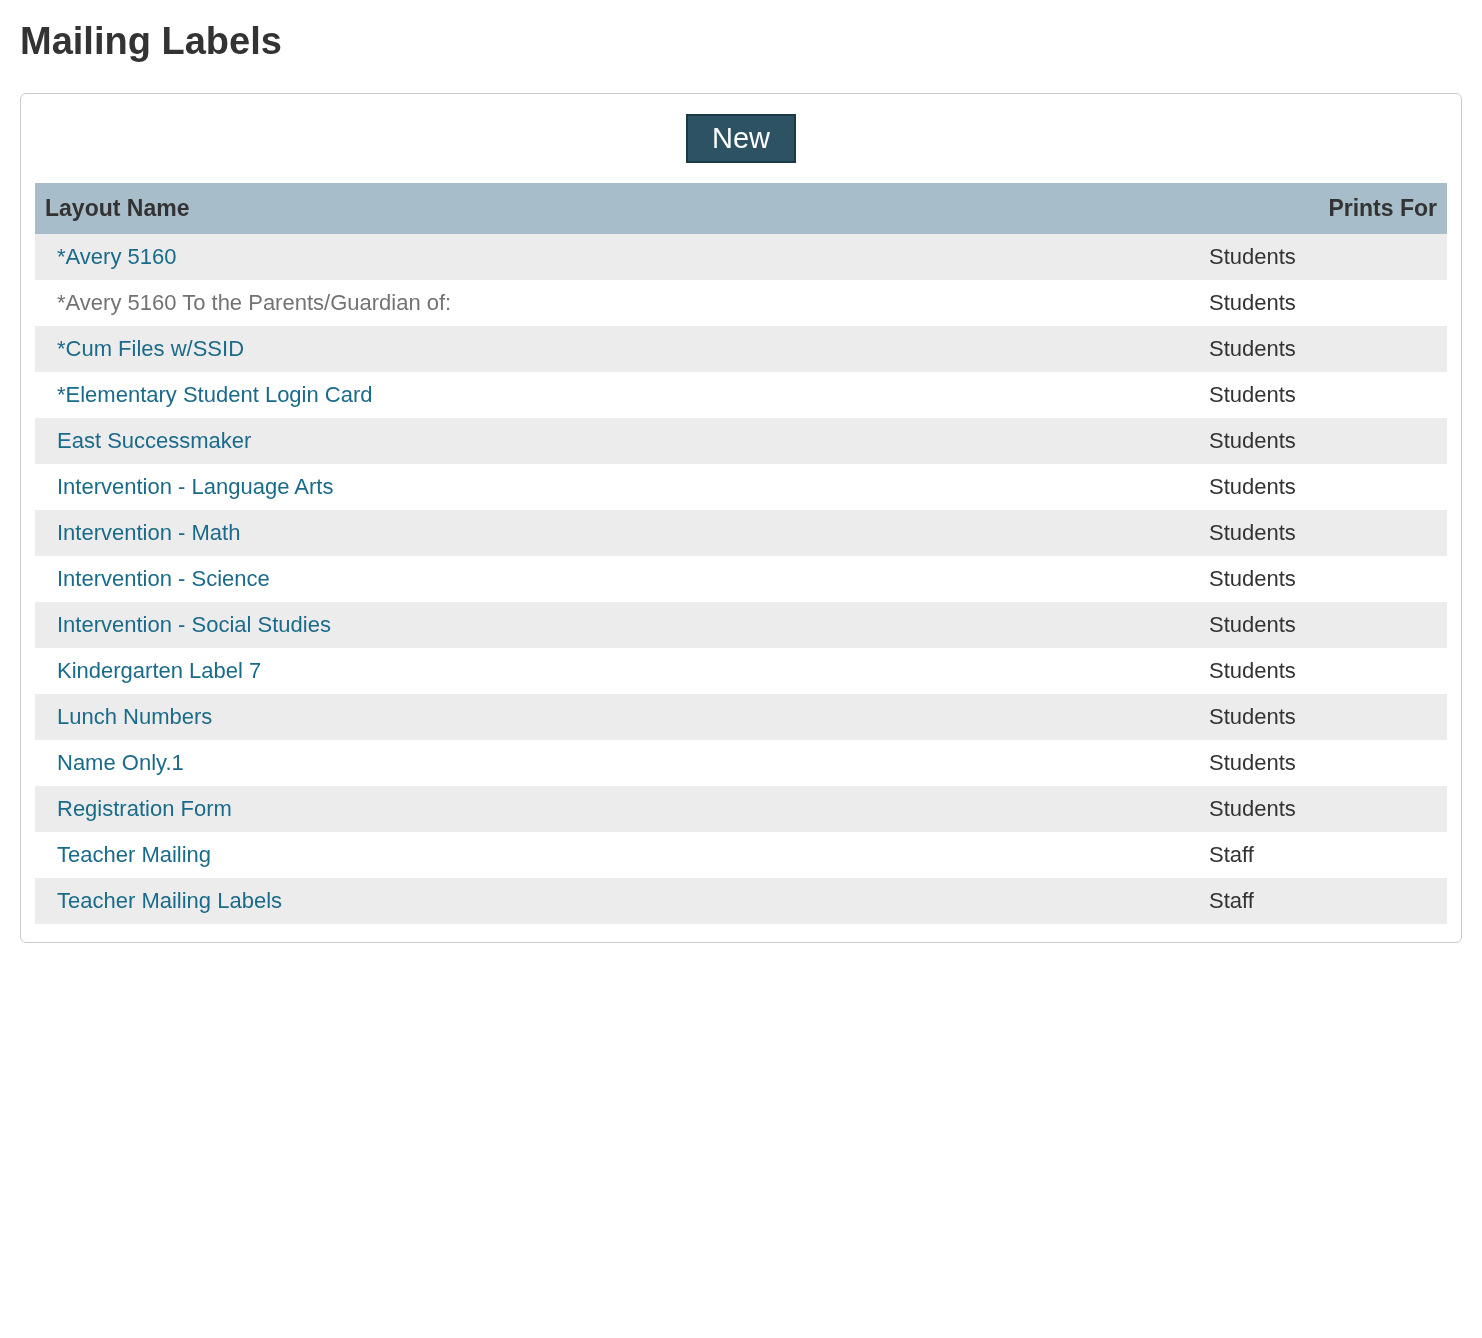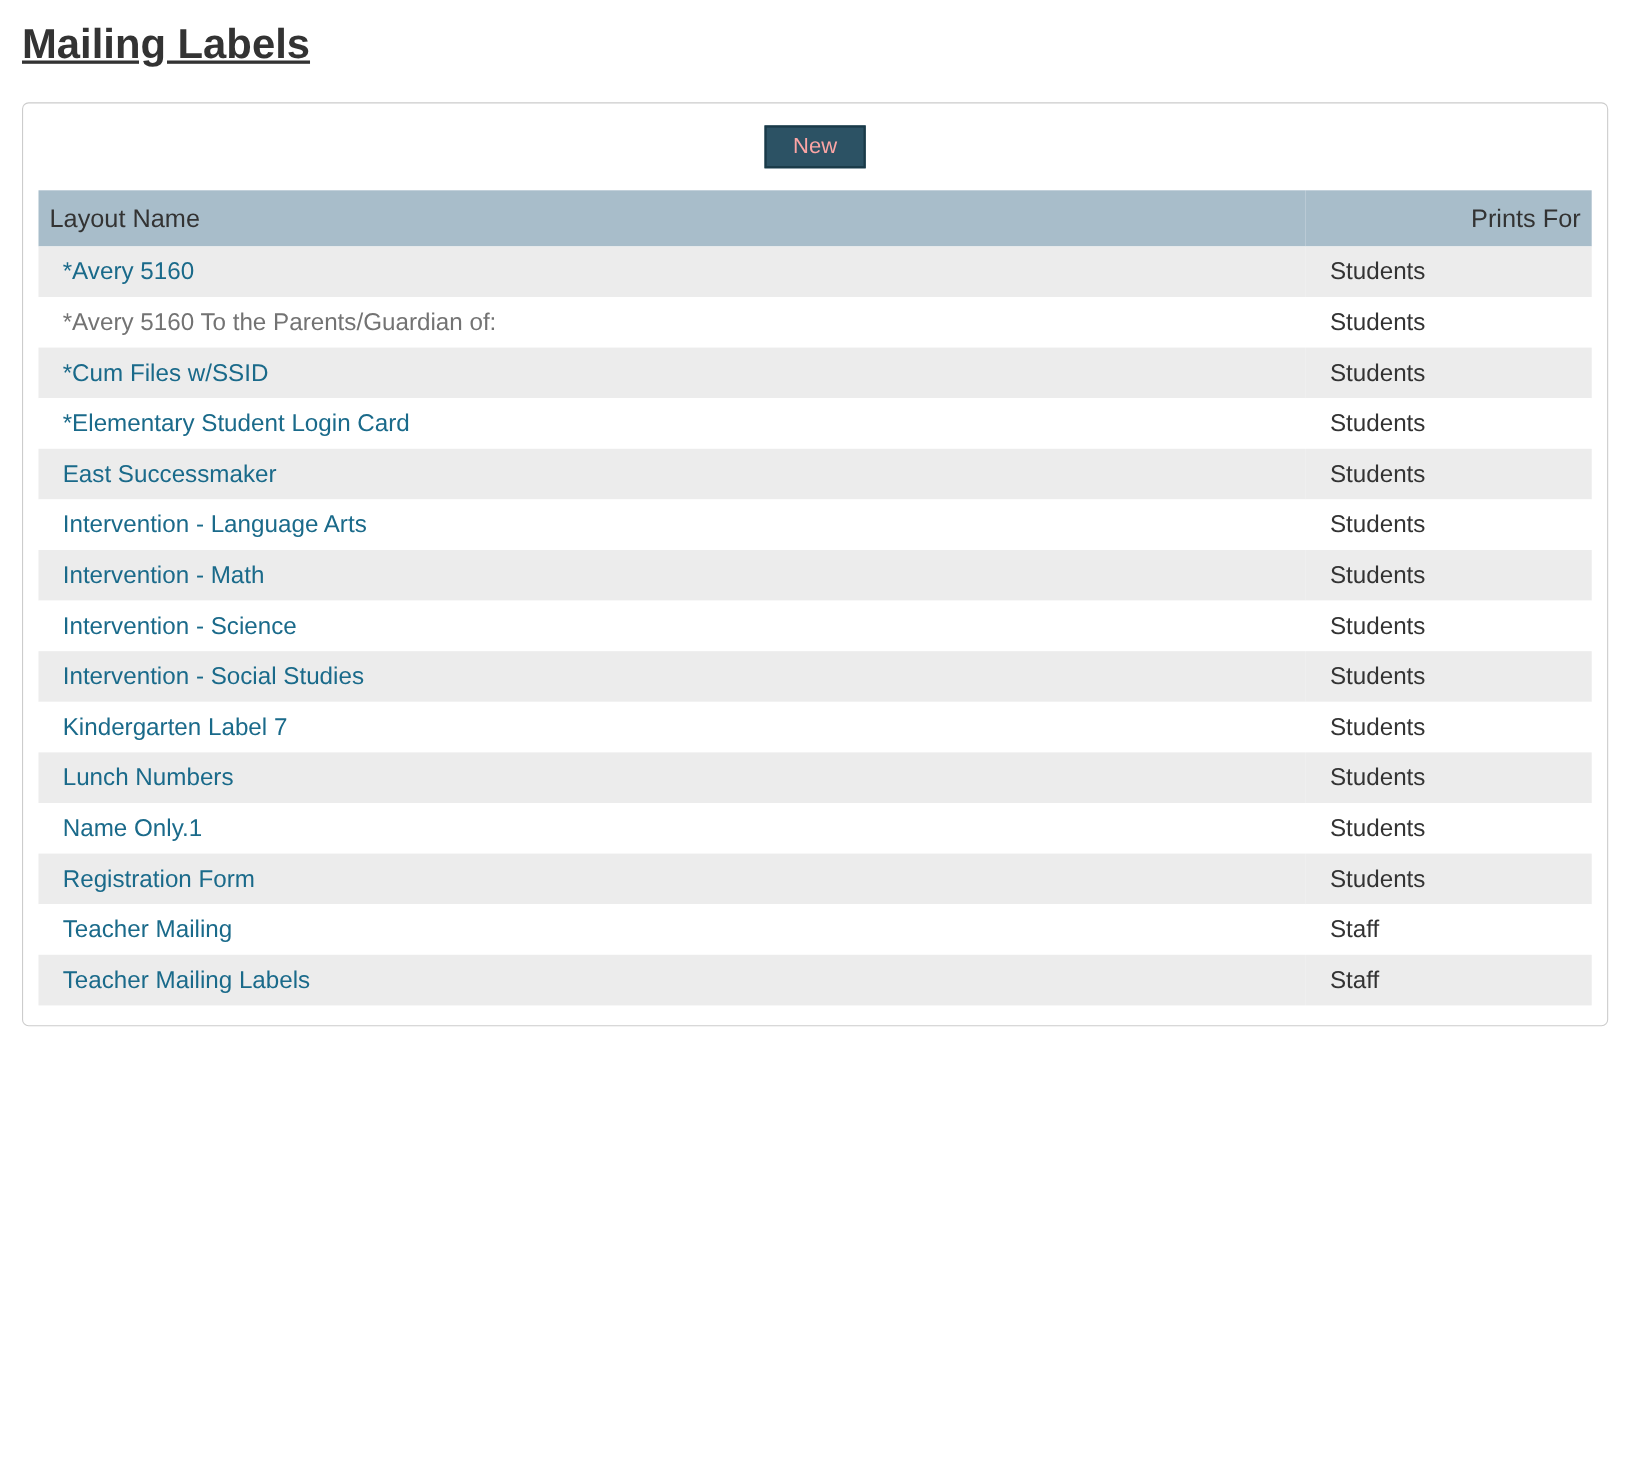--- a/index.html
+++ b/index.html
@@ -10,53 +10,52 @@
     body {
       font-family: Arial, Helvetica, sans-serif;
       background: #fff;
       padding: 20px 20px 30px 20px;
     }
     .page-title {
       font-size: 38px;
       font-weight: bold;
       color: #333;
       margin-bottom: 30px;
-      text-decoration: underline;
     }
     .panel {
       border: 1px solid #ccc;
       border-radius: 6px;
       padding: 20px 14px 18px 14px;
     }
     .button-row {
       text-align: center;
       margin-bottom: 20px;
     }
     .new-button {
       display: inline-block;
       background: #2c5264;
-      color: #fca5a5;
-      font-size: 20px;
+      color: #ffffff;
+      font-size: 29px;
       font-weight: 500;
       padding: 6px 24px;
       border: 2px solid #1a3a48;
       cursor: pointer;
       font-family: inherit;
     }
     .labels-table {
       width: 100%;
       border-collapse: collapse;
     }
     .labels-table thead tr {
       background: #a8bdca;
     }
     .labels-table th {
       text-align: left;
       font-size: 23px;
-      font-weight: normal;
+      font-weight: bold;
       color: #333;
       padding: 12px 10px;
     }
     .labels-table th.col-prints {
       width: 260px;
       text-align: right;
     }
     .labels-table td {
       font-size: 22px;
       padding: 10px 22px;

